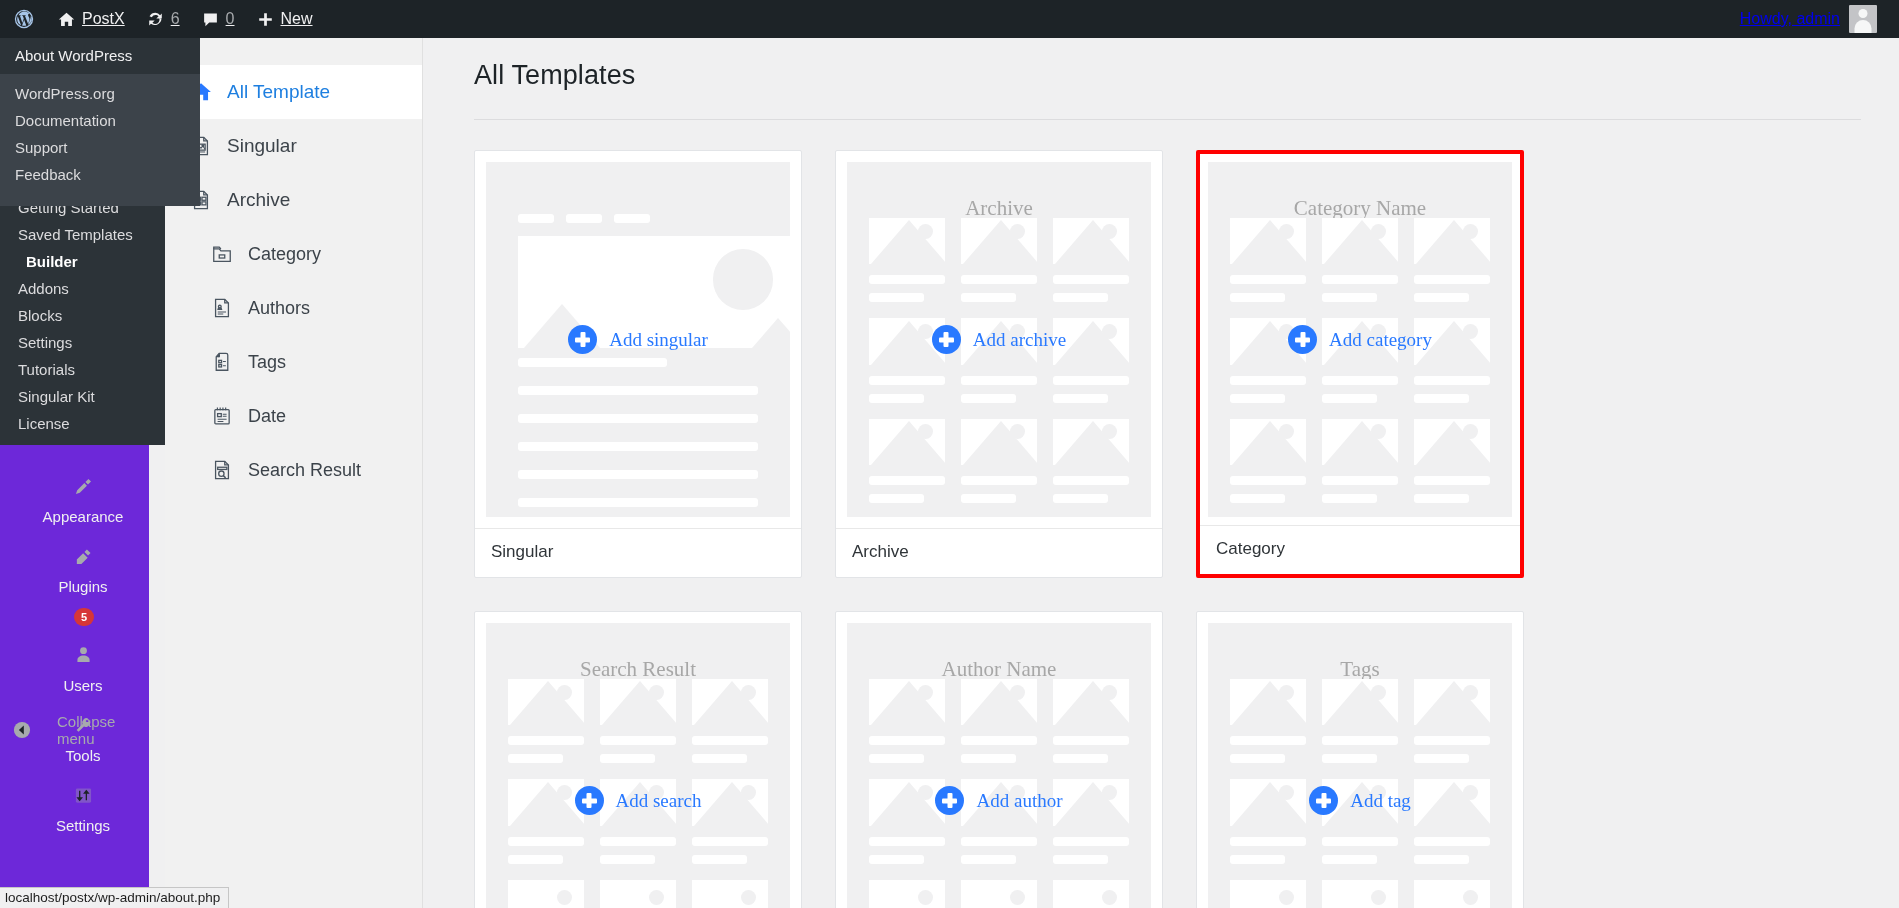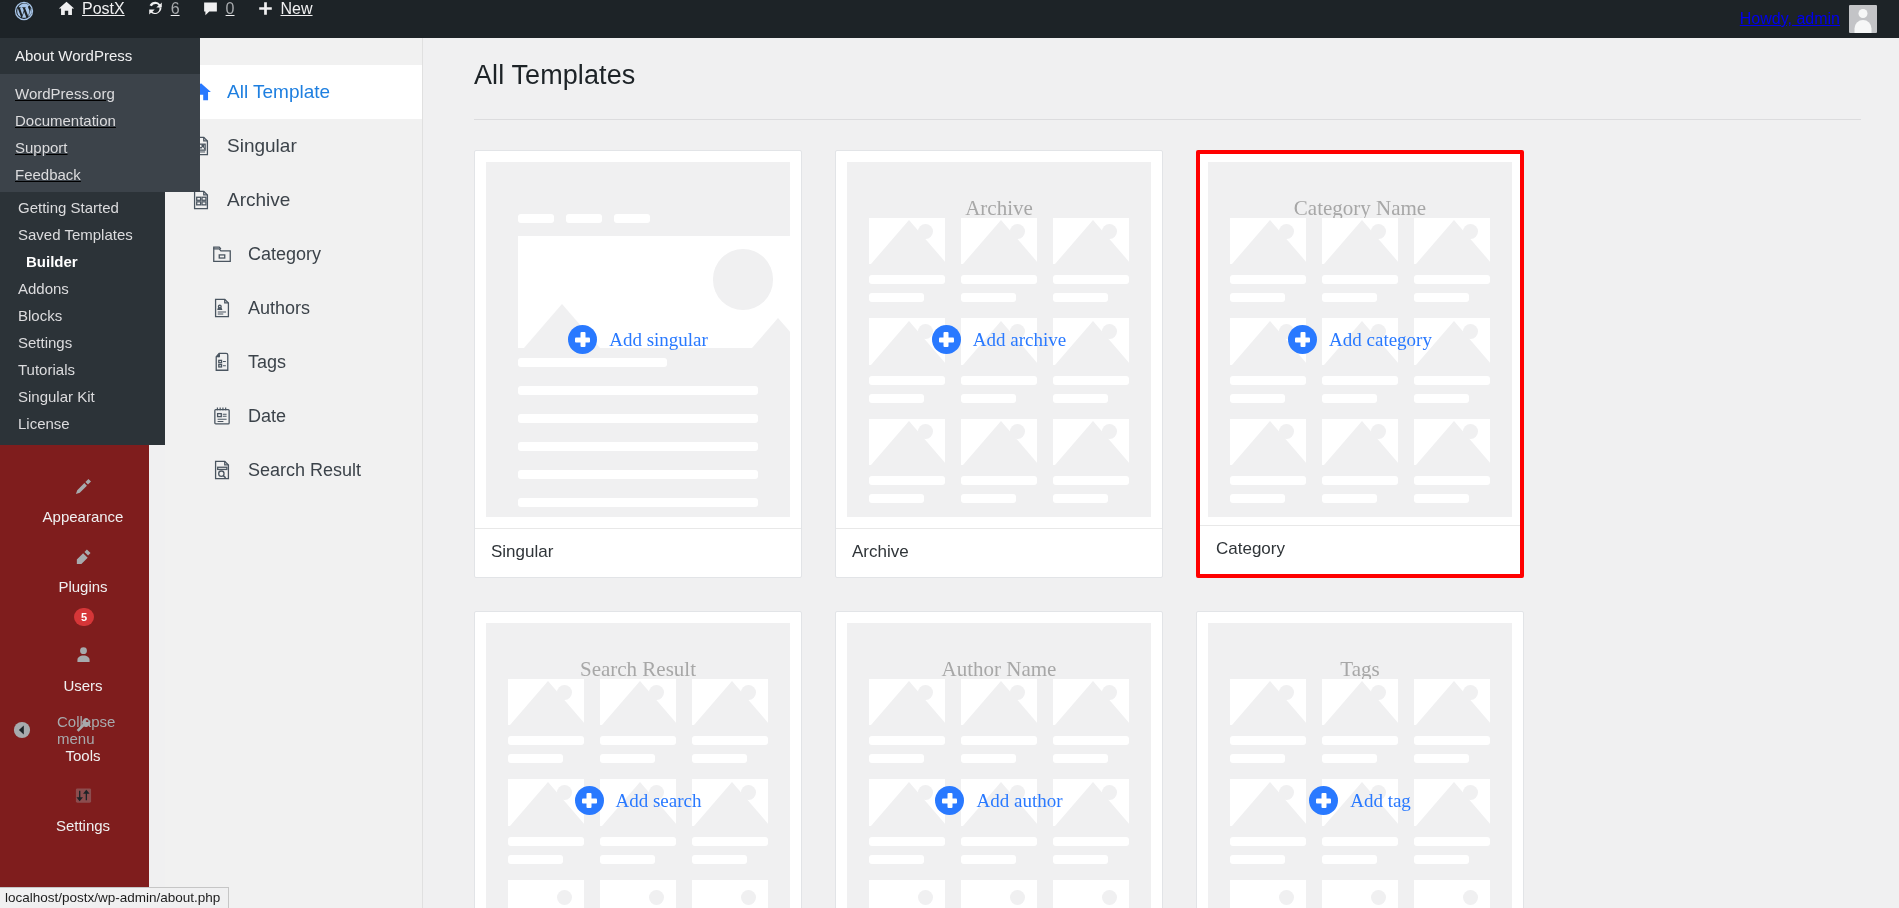--- a/index.html
+++ b/index.html
@@ -12,21 +12,21 @@
 
   
   .adminbar {
     position: absolute; top: 0; left: 0; right: 0; height: 38px;
     background: #1d2327; color: #f0f0f1;
     display: flex; align-items: center;
     font-size: 16px; z-index: 40;
   }
   .ab-left { display: flex; align-items: center; height: 100%; }
   .ab-item {
-    display: flex; align-items: flex-start; gap: 7px;
+    display: flex; align-items: center; gap: 7px;
     height: 100%; padding: 0 11px; color: #f0f0f1; font-size: 16px;
     white-space: nowrap;
   }
   .ab-item.first { padding: 0 12px 0 13px; }
   .ab-count { color: #a7aaad; }
   .ab-right { margin-left: auto; display: flex; align-items: center; height: 100%; padding-right: 14px; }
   .ab-howdy { display: flex; align-items: center; gap: 9px; font-size: 16px; padding: 0 8px; }
   .avatar {
     width: 28px; height: 28px; background: #c3c4c7; border-radius: 1px;
     display: block; position: relative; overflow: hidden;
@@ -41,31 +41,31 @@
   }
   .wp-logo-ab {
     width: 22px; height: 22px; border-radius: 50%;
     background: #1d2327; display:flex; align-items:center; justify-content:center;
   }
   .icon-svg { display: block; }
 
   
   .adminmenu {
     position: absolute; top: 0; left: 0; width: 149px; bottom: 0;
-    background: #7f1d1d; color: #c3c4c7; font-size: 15px; z-index: 30;
+    background: #6d28d9; color: #c3c4c7; font-size: 15px; z-index: 30;
   }
   .am-flyout {
     position: absolute; top: 38px; left: 0; width: 200px;
     background: #2c3338; z-index: 35;
   }
   .am-flyout .hdr {
     padding: 9px 15px 10px 15px; color: #f0f0f1; font-size: 15px;
     background: #2c3338;
   }
-  .am-flyout .sub { background: #3c434a; padding: 6px 0 4px 0; text-decoration: underline; }
+  .am-flyout .sub { background: #3c434a; padding: 6px 0 18px 0; }
   .am-flyout .sub a {
     display: block; padding: 5px 15px; color: #dcdcde; font-size: 15px;
     text-decoration: none;
   }
   .am-postx { position: absolute; top: 188px; left: 0; width: 165px; background: #2c3338; padding: 6px 0 8px 0; }
   .am-postx a {
     display: block; padding: 5px 15px 5px 18px; color: #dcdcde;
     font-size: 15px; text-decoration: none;
   }
   .am-postx a.current { color: #fff; font-weight: 700; margin-left: 8px; }

